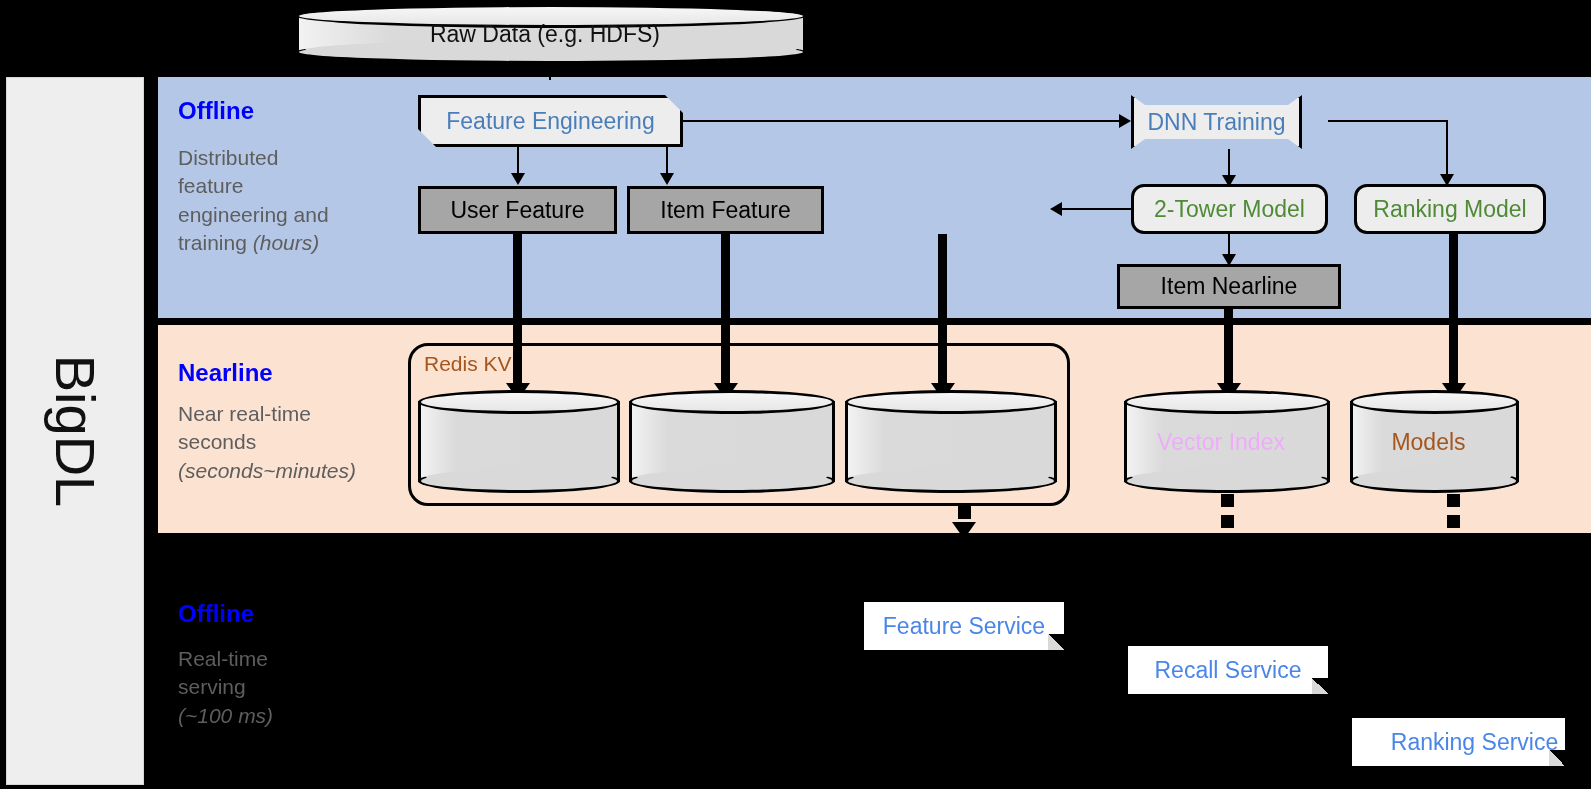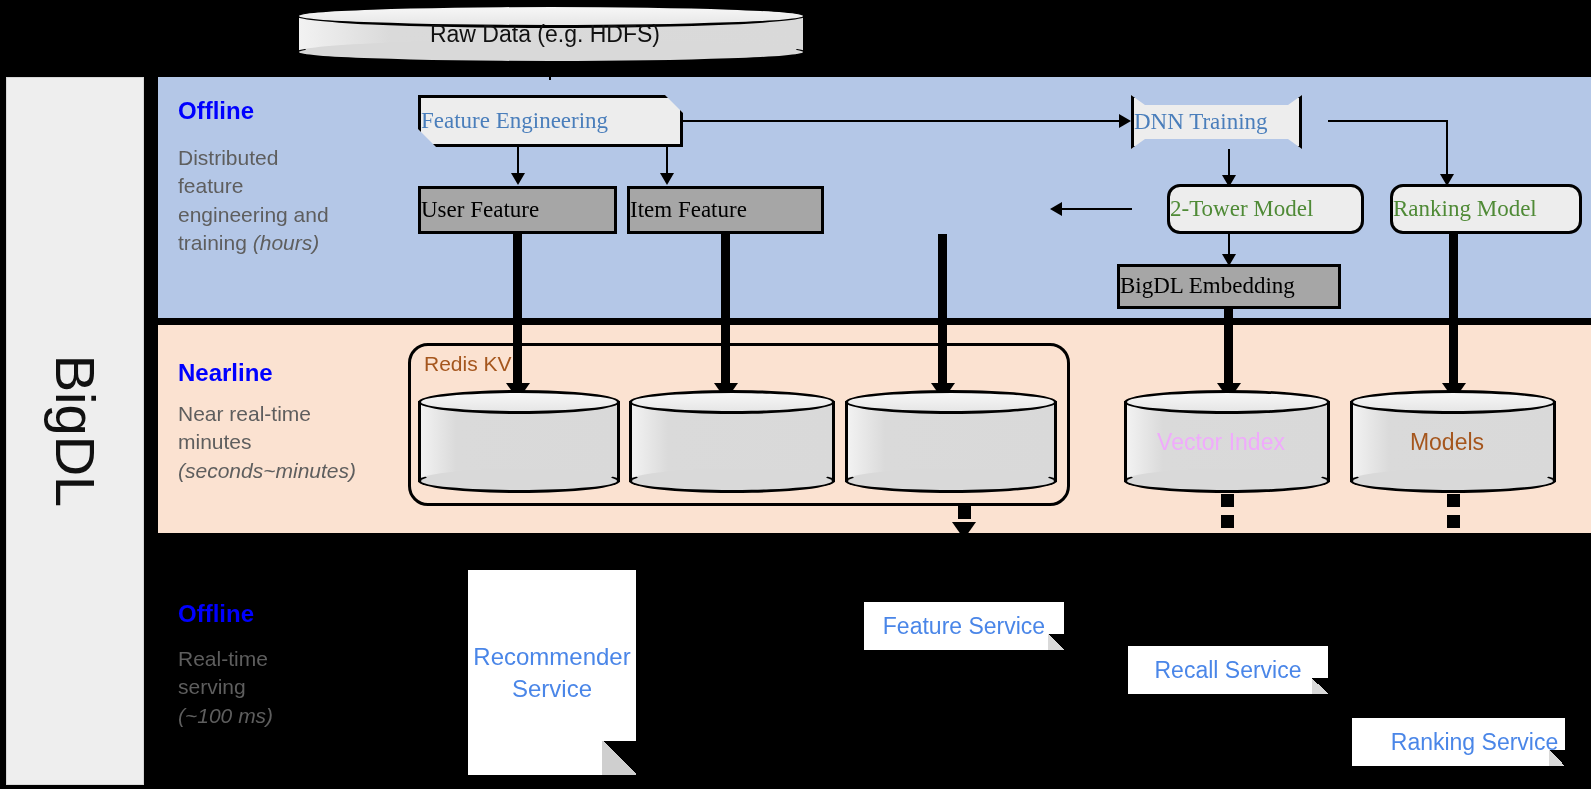--- a/index.html
+++ b/index.html
@@ -27,31 +27,31 @@
   #band-offline{left:158px;top:77px;width:1433px;height:241px;background:#b4c7e7;}
   #band-nearline{left:158px;top:325px;width:1433px;height:208px;background:#fbe2d1;}
   #band-online{left:158px;top:540px;width:1433px;height:249px;background:#000;}
 
   .band-label{position:absolute;font-size:24px;color:#0000ff;font-weight:600;}
   .band-desc{position:absolute;font-size:21px;color:#5e5e5e;line-height:1.35;width:220px;}
   .band-desc i{font-style:italic;}
 
   
   .box{position:absolute;box-sizing:border-box;display:flex;
-       align-items:center;text-align:center;font-family:Liberation Serif, serif;}
+       align-items:center;justify-content:center;text-align:center;}
   .box span{display:block;line-height:1.15;}
 
   
   .grey-box{background:#a6a6a6;border:3px solid #000;color:#000;font-size:23px;}
 
   
   .proc{background:#ededed;border:3px solid #000;font-size:23px;}
   .proc.blue-t{color:#4a7ebb;}
   .proc.green-t{color:#4f8a36;}
-  .rounded{border-radius:13px;margin-left:36px;}
+  .rounded{border-radius:13px;}
 
   
   .flag{
     clip-path:polygon(0 0, calc(100% - 18px) 0, 100% 18px, 100% 100%, 18px 100%, 0 calc(100% - 18px));
   }
   
   .bracket{
     clip-path:polygon(
       0 0, 14px 10px, calc(100% - 14px) 10px, 100% 0,
       100% 100%, calc(100% - 14px) calc(100% - 10px), 14px calc(100% - 10px), 0 100%);
@@ -135,21 +135,21 @@
   <div class="band-desc" style="left:178px;top:144px;">
     <span>Distributed</span><br>
     <span>feature</span><br>
     <span>engineering and</span><br>
     <span>training </span><i>(hours)</i>
   </div>
 
   <div class="band-label" style="left:178px;top:359px;">Nearline</div>
   <div class="band-desc" style="left:178px;top:400px;width:235px;">
     <span>Near real-time</span><br>
-    <span>minutes</span><br>
+    <span>seconds</span><br>
     <i>(seconds~minutes)</i>
   </div>
 
   <div class="band-label" style="left:178px;top:600px;">Offline</div>
   <div class="band-desc" style="left:178px;top:645px;">
     <span>Real-time</span><br>
     <span>serving</span><br>
     <i>(~100 ms)</i>
   </div>
 
@@ -200,21 +200,21 @@
     <span>Ranking Model</span>
   </div>
 
   <div class="ln thin-h" style="left:1062px;top:208px;width:70px;"></div>
   <div class="ahead left" style="left:1050px;top:202px;"></div>
 
   <div class="ln thin-v" style="left:1228px;top:234px;height:24px;"></div>
   <div class="ahead down" style="left:1222px;top:254px;"></div>
 
   <div class="box grey-box" style="left:1117px;top:264px;width:224px;height:45px;">
-    <span>BigDL Embedding</span>
+    <span>Item Nearline</span>
   </div>
 
   <div class="ln thick-v" style="left:513px;top:234px;height:153px;"></div>
   <div class="ahead down fat" style="left:506px;top:383px;"></div>
 
   <div class="ln thick-v" style="left:721px;top:234px;height:153px;"></div>
   <div class="ahead down fat" style="left:714px;top:383px;"></div>
 
   <div class="ln thick-v" style="left:938px;top:234px;height:153px;"></div>
   <div class="ahead down fat" style="left:931px;top:383px;"></div>
@@ -249,43 +249,36 @@
     <div class="lbl" style="color:#a5561d;"></div>
   </div>
 
   <div class="cyl" style="left:1124px;top:390px;width:206px;height:103px;">
     <div class="body"></div>
     <div class="bot"></div>
     <div class="cap"></div>
     <div class="lbl" style="color:#f0abfc;">Vector Index</div>
   </div>
 
-  <div class="cyl" style="left:1350px;top:390px;width:206px;height:103px;">
+  <div class="cyl" style="left:1350px;top:390px;width:169px;height:103px;">
     <div class="body"></div>
     <div class="bot"></div>
     <div class="cap"></div>
     <div class="lbl" style="color:#a5561d;">Models</div>
   </div>
 
   <div class="dashseg" style="left:958px;top:506px;"></div>
   <div class="ahead down fat" style="left:952px;top:522px;"></div>
 
   <div class="dashseg" style="left:1221px;top:494px;"></div>
   <div class="dashseg" style="left:1221px;top:515px;"></div>
 
   <div class="dashseg" style="left:1447px;top:494px;"></div>
   <div class="dashseg" style="left:1447px;top:515px;"></div>
 
-  <div class="bigdoc" style="left:468px;top:570px;width:168px;height:205px;">
-    <div>
-      <span>Recommender</span><br>
-      <span>Service</span>
-    </div>
-    <div class="fold"></div>
-  </div>
 
   <div class="doccard" style="left:864px;top:562px;width:200px;height:48px;margin-top:40px;">
     <span>Feature Service</span>
     <div class="fold"></div>
   </div>
 
   <div class="doccard" style="left:1128px;top:646px;width:200px;height:48px;">
     <span>Recall Service</span>
     <div class="fold"></div>
   </div>

